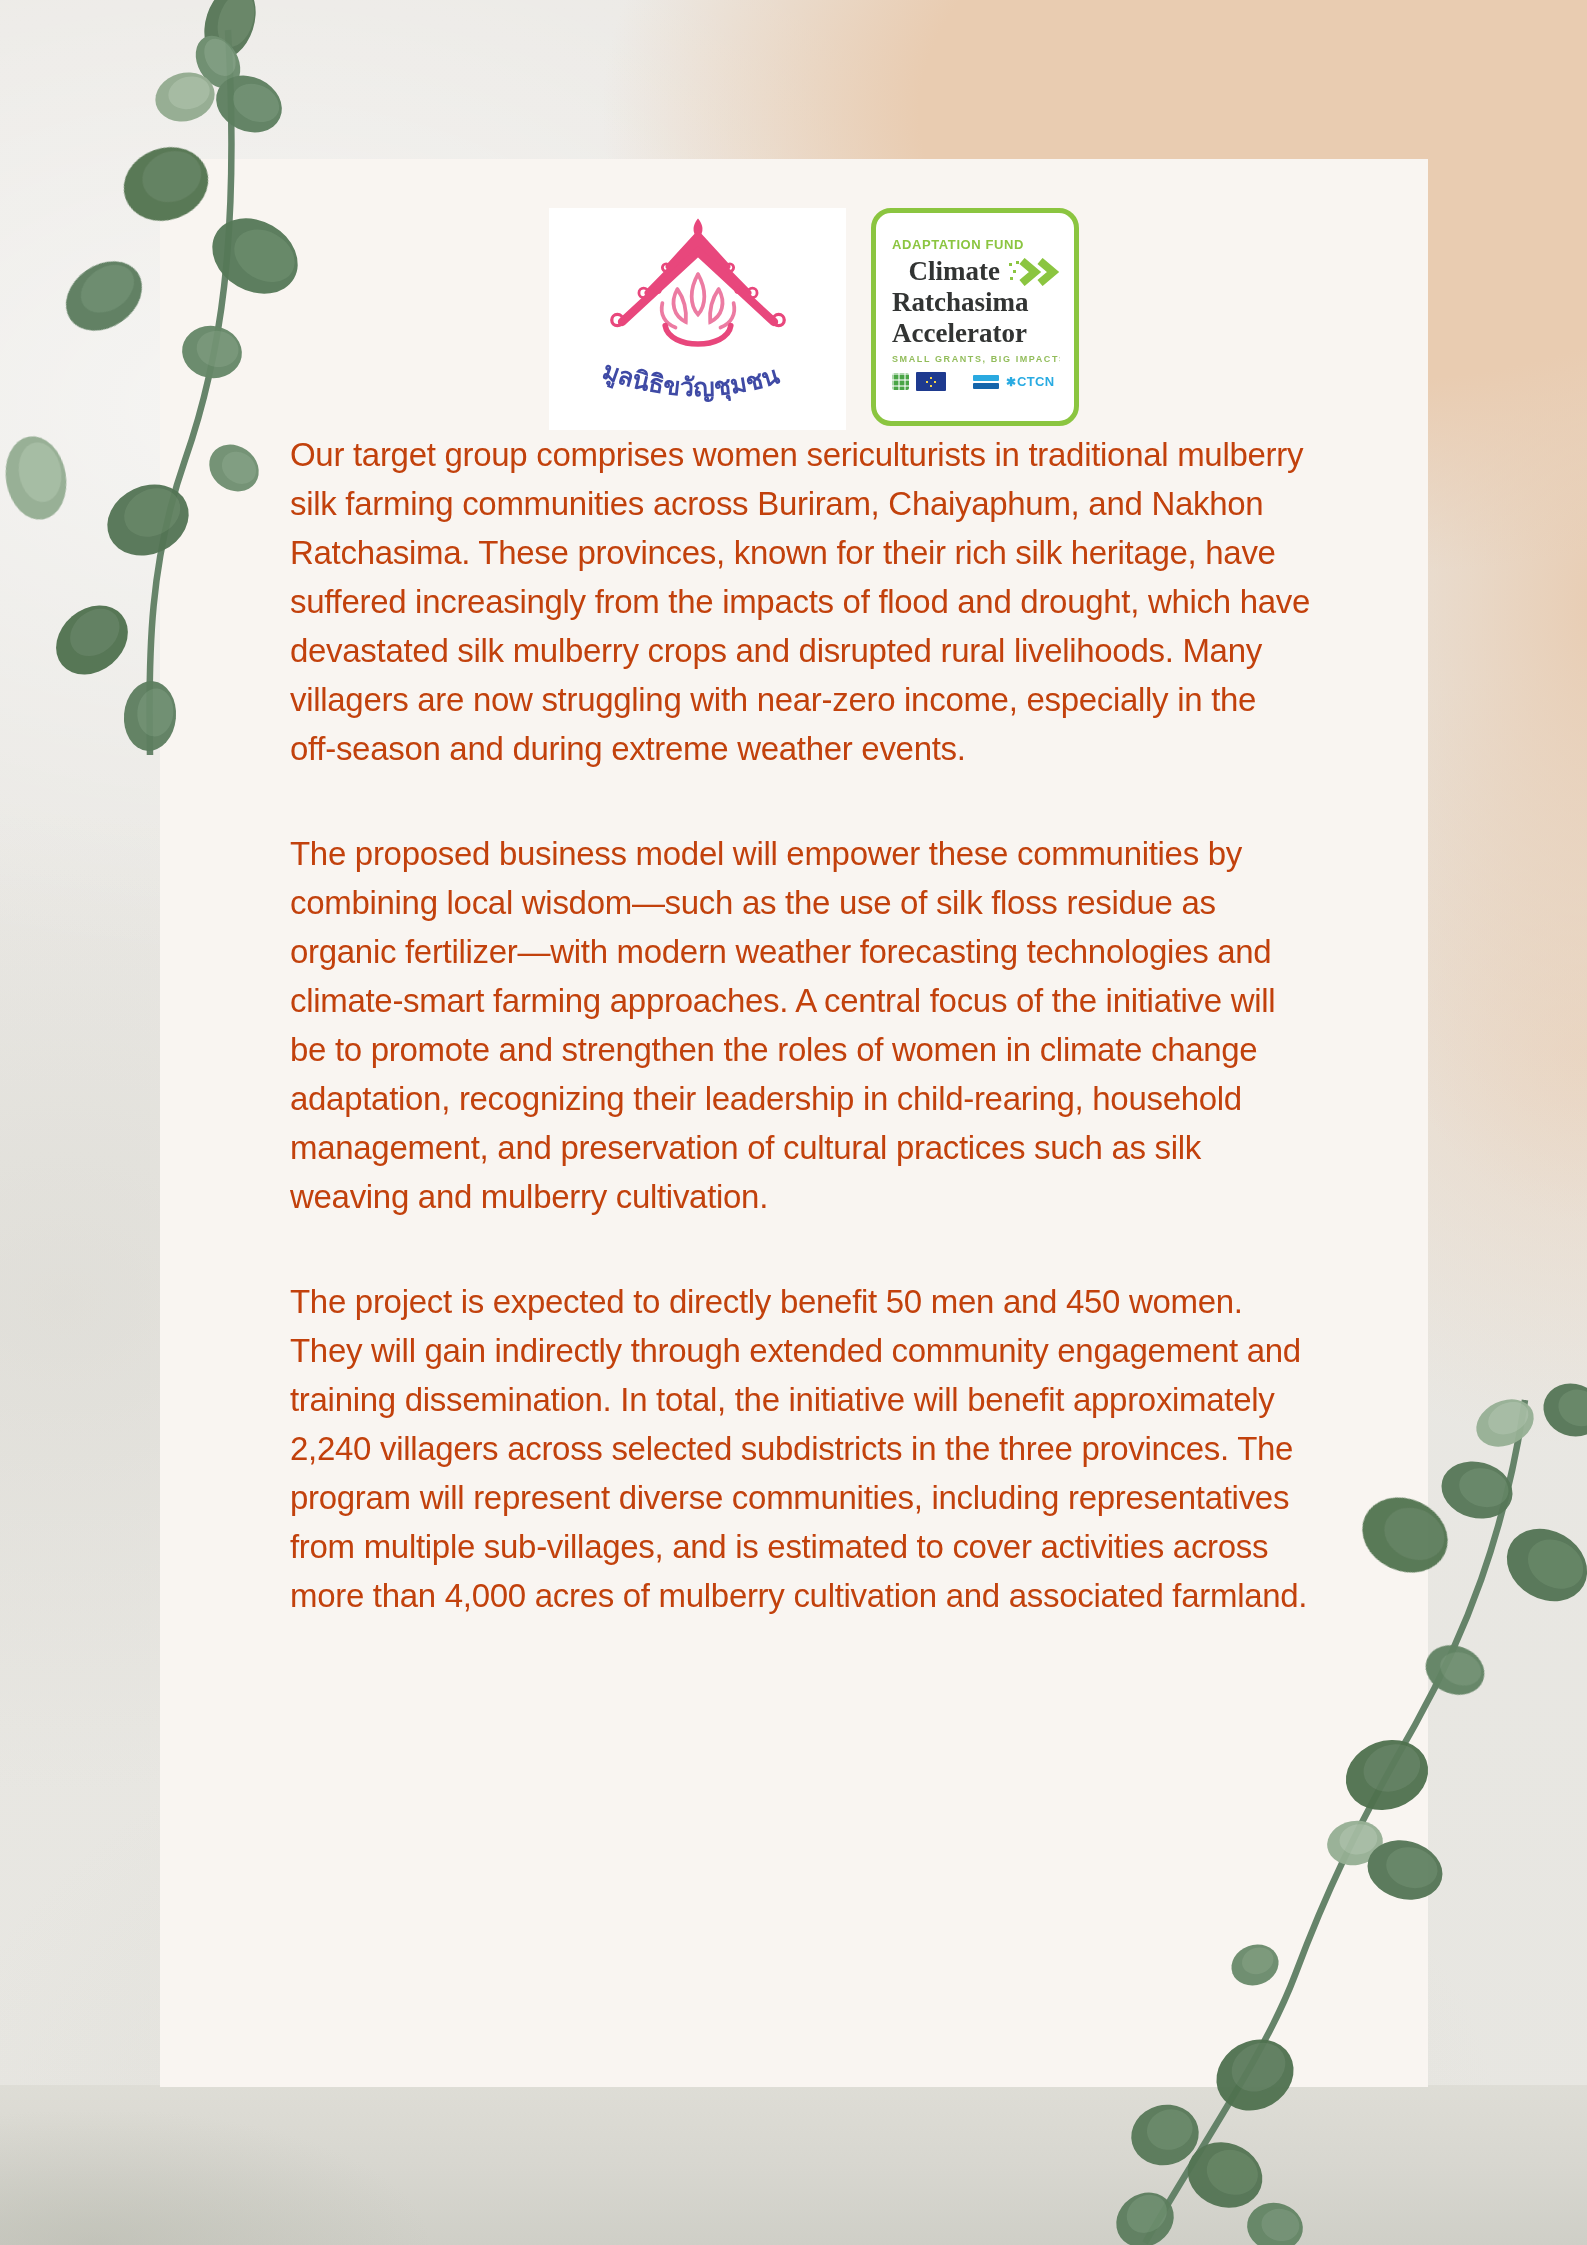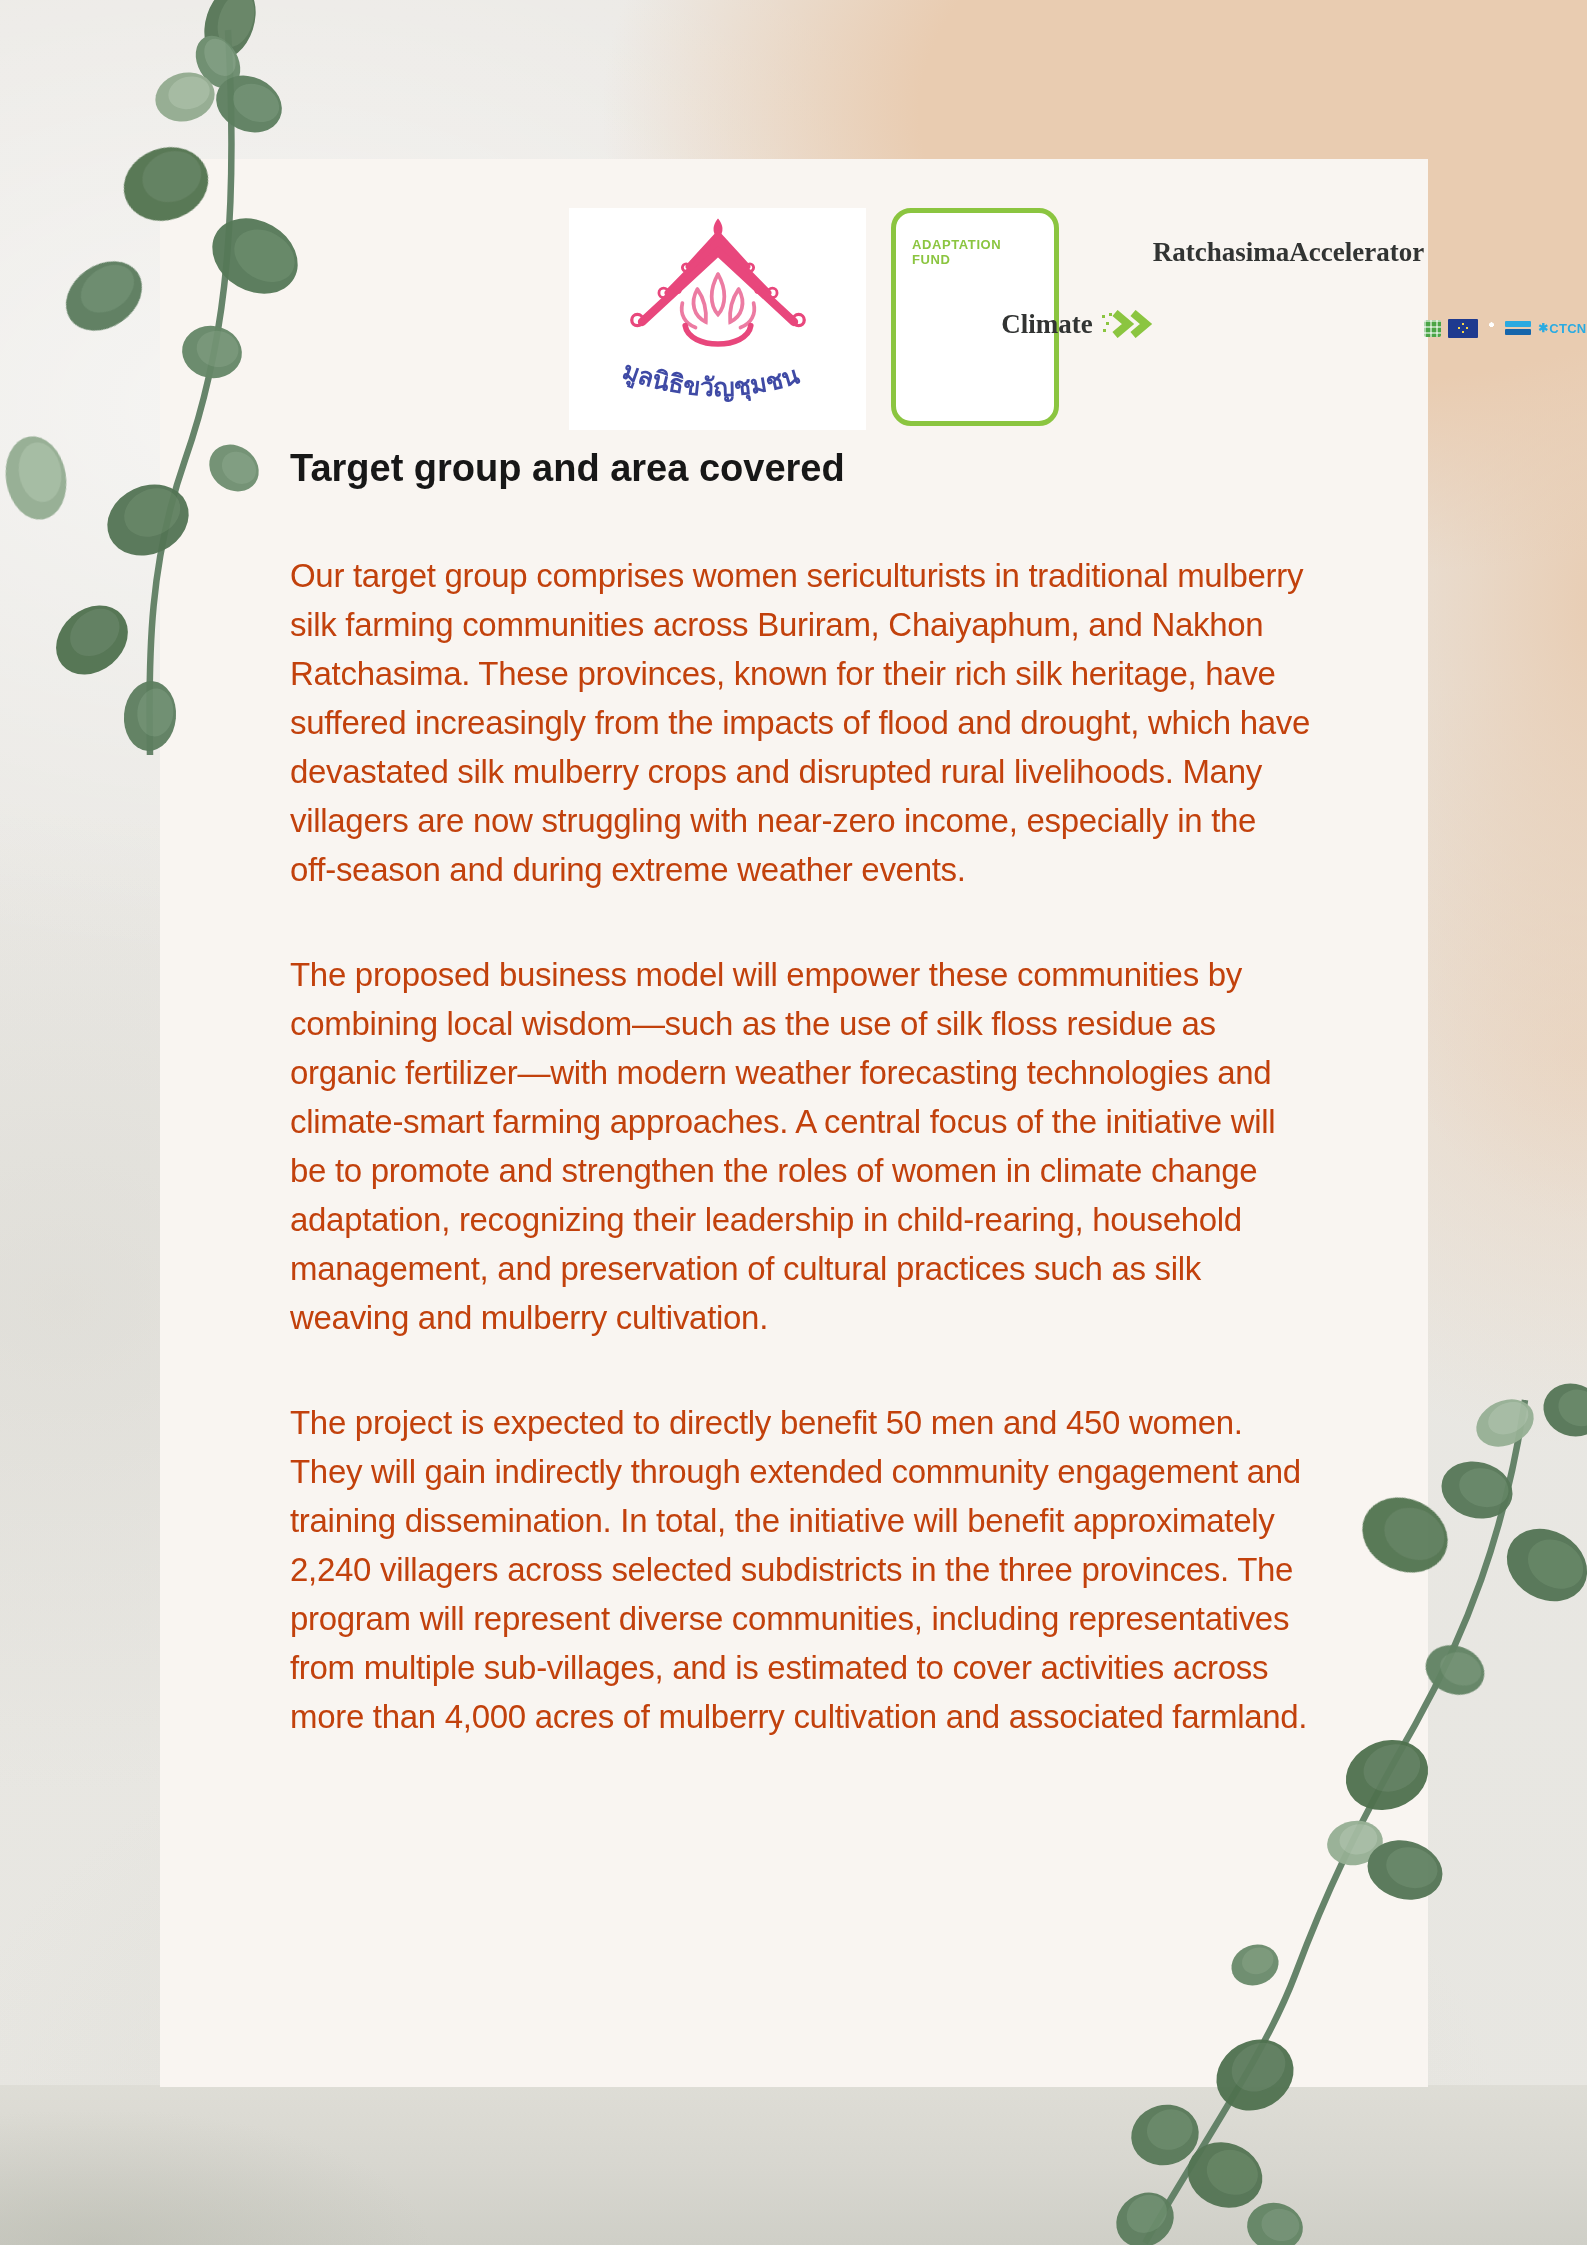--- a/index.html
+++ b/index.html
@@ -27,22 +27,22 @@
       linear-gradient(180deg,#deddd6 0%,#d7d6cf 55%,#cfcfc7 100%);
   }
   .panel{
     position:absolute;left:160px;top:159px;width:1268px;height:1928px;
     background:#f9f5f1;box-sizing:border-box;
     padding:49px 90px 20px 130px;
   }
   .logos{display:flex;justify-content:center;gap:25px;align-items:flex-start;height:222px;}
   .logo-foundation{width:297px;height:222px;background:#ffffff;display:flex;flex-direction:column;align-items:center;justify-content:flex-start;}
   .logo-afcia{
-    width:168px;height:218px;background:#ffffff;border:5px solid #8bc540;border-radius:20px;
-    box-sizing:border-box;padding:24px 14px 10px 16px;display:flex;flex-direction:row;
+    width:208px;height:218px;background:#ffffff;border:5px solid #8bc540;border-radius:20px;
+    box-sizing:border-box;padding:24px 14px 10px 16px;display:flex;flex-direction:column;
   }
   .afcia-org{font-size:13px;font-weight:700;color:#8bc540;letter-spacing:.6px;margin-bottom:4px;}
   .afcia-word{font-family:"Liberation Serif",serif;font-weight:700;font-size:27px;line-height:31px;color:#323433;}
   .clim-row{display:flex;align-items:center;gap:8px;justify-content:flex-end;}
   .afcia-tagline{font-size:9px;font-weight:700;color:#7fb13e;letter-spacing:1.6px;margin-top:5px;filter:blur(.7px);opacity:.85;white-space:nowrap;overflow:hidden;}
   .partners{display:flex;align-items:center;gap:7px;margin-top:8px;}
   .pl{display:inline-block;}
   .pl-green{width:17px;height:17px;background:#4aa546;border-radius:2px;
     background-image:linear-gradient(rgba(255,255,255,.55) 2px, transparent 2px),linear-gradient(90deg, rgba(255,255,255,.55) 2px, transparent 2px);
     background-size:6px 6px;}
@@ -137,21 +137,20 @@
           </span>
         <span class="pl pl-ctcn">
             <i class="star">✱</i>
             <b>CTCN</b>
           </span>
       </div>
     </div>
   </div>
 
   <div class="text-block">
-    <h1>Target group and area covered</h1>
     <p>Our target group comprises women sericulturists in traditional mulberry silk farming communities across Buriram, Chaiyaphum, and Nakhon Ratchasima. These provinces, known for their rich silk heritage, have suffered increasingly from the impacts of flood and drought, which have devastated silk mulberry crops and disrupted rural livelihoods. Many villagers are now struggling with near-zero income, especially in the off-season and during extreme weather events.</p>
     <p>The proposed business model will empower these communities by combining local wisdom—such as the use of silk floss residue as organic fertilizer—with modern weather forecasting technologies and climate-smart farming approaches. A central focus of the initiative will be to promote and strengthen the roles of women in climate change adaptation, recognizing their leadership in child-rearing, household management, and preservation of cultural practices such as silk weaving and mulberry cultivation.</p>
     <p>The project is expected to directly benefit 50 men and 450 women. They will gain indirectly through extended community engagement and training dissemination. In total, the initiative will benefit approximately 2,240 villagers across selected subdistricts in the three provinces. The program will represent diverse communities, including representatives from multiple sub-villages, and is estimated to cover activities across more than 4,000 acres of mulberry cultivation and associated farmland.</p>
   </div>
 </div>
 
 <svg class="leaf-svg leaf-tl" width="360" height="780" viewBox="0 0 360 780">
   <path d="M150,755 C148,650 150,560 185,460 C220,360 240,240 228,30" fill="none" stroke="#5e7d62" stroke-width="6.5" opacity=".95"></path>
   <g opacity=".96">
     <g transform="translate(230,22) rotate(18)">

